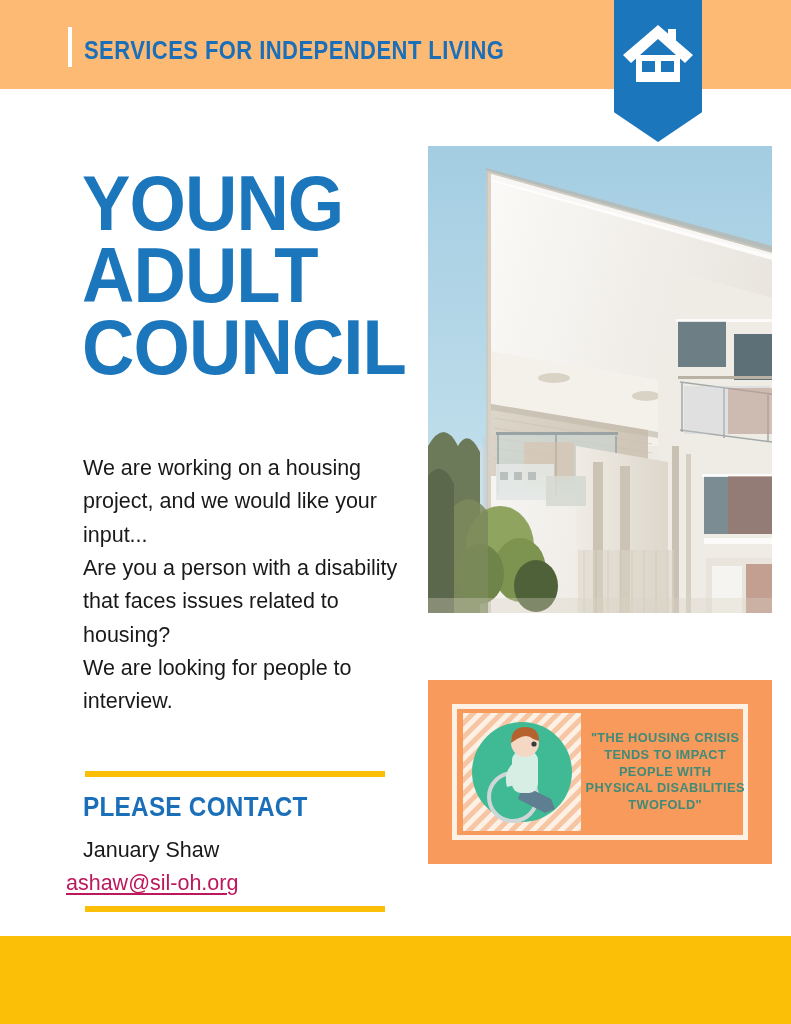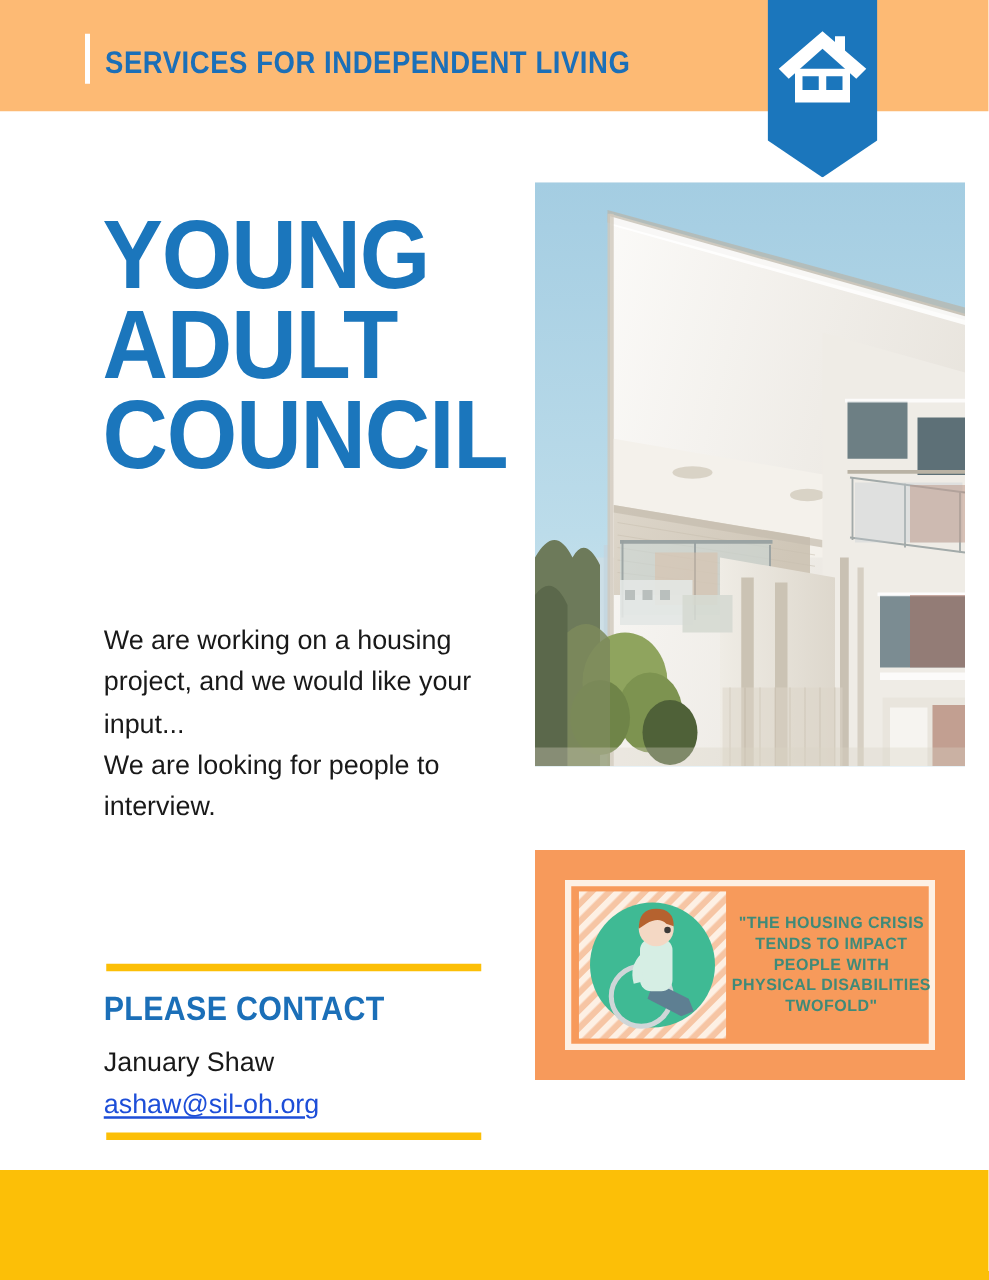--- a/index.html
+++ b/index.html
@@ -88,21 +88,20 @@
 
   
   .body-copy {
     position: absolute;
     left: 83px;
     top: 452px;
     width: 330px;
     color: #191919;
     font-size: 21.5px;
     line-height: 1.55;
-    margin-top: 44px;
   }
   .body-copy p { margin: 0; }
 
   
   .rule {
     position: absolute;
     left: 85px;
     width: 300px;
     height: 6px;
     background: #fcbf07;
@@ -126,24 +125,24 @@
   }
   .contact-name {
     position: absolute;
     left: 83px;
     top: 838px;
     font-size: 21.5px;
     color: #191919;
   }
   .contact-email {
     position: absolute;
-    left: 83px;
+    left: 66px;
     top: 871px;
     font-size: 21.5px;
-    color: #1d4ed8;
+    color: #be185d;
     text-decoration: underline;
     text-underline-offset: 3px;
   }
 
   
   .photo {
     position: absolute;
     left: 428px;
     top: 146px;
     width: 344px;
@@ -222,20 +221,21 @@
   </svg>
 
   <div class="headline">
     <span class="hl-line">YOUNG</span>
     <span class="hl-line">ADULT</span>
     <span class="hl-line">COUNCIL</span>
   </div>
 
   <div class="body-copy">
     <p>We are working on a housing project, and we would like your input...</p>
+    <p>Are you a person with a disability that faces issues related to housing?</p>
     <p>We are looking for people to interview.</p>
   </div>
 
   <div class="rule rule-top"></div>
   <div class="rule rule-bottom"></div>
 
   <div class="contact-head">PLEASE CONTACT</div>
   <div class="contact-name">January Shaw</div>
   <a class="contact-email" href="#">ashaw@sil-oh.org</a>
 

